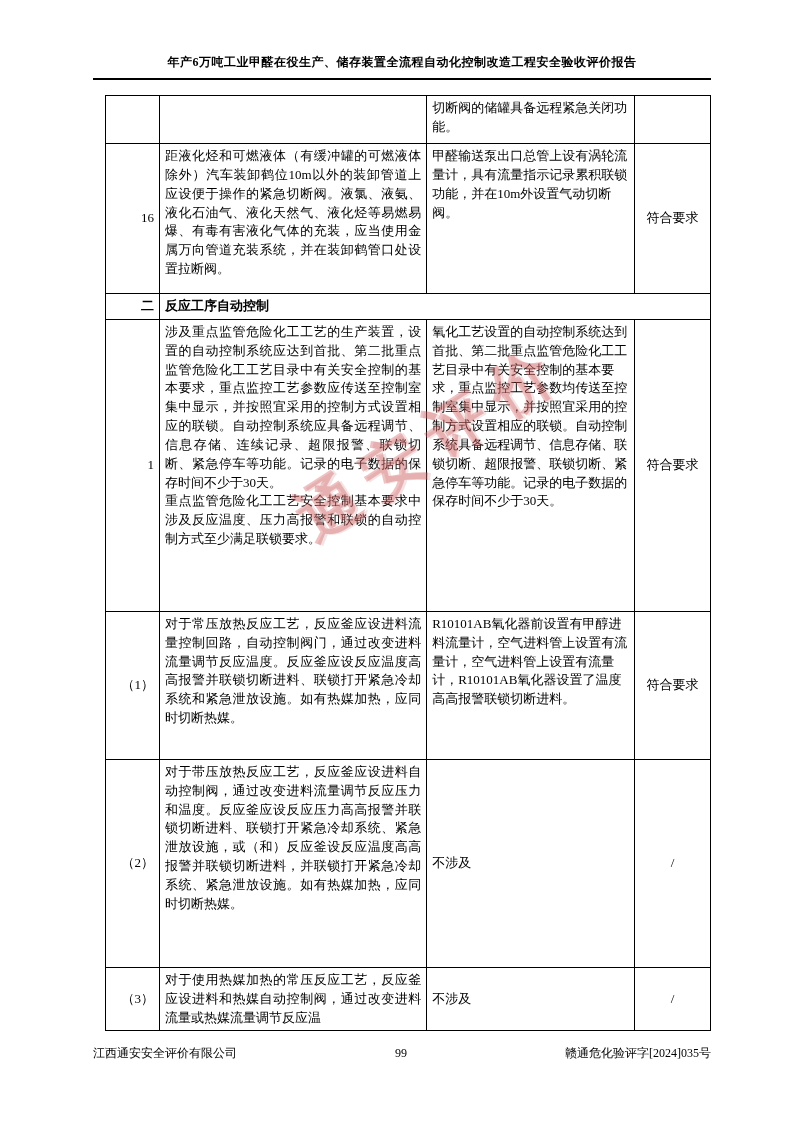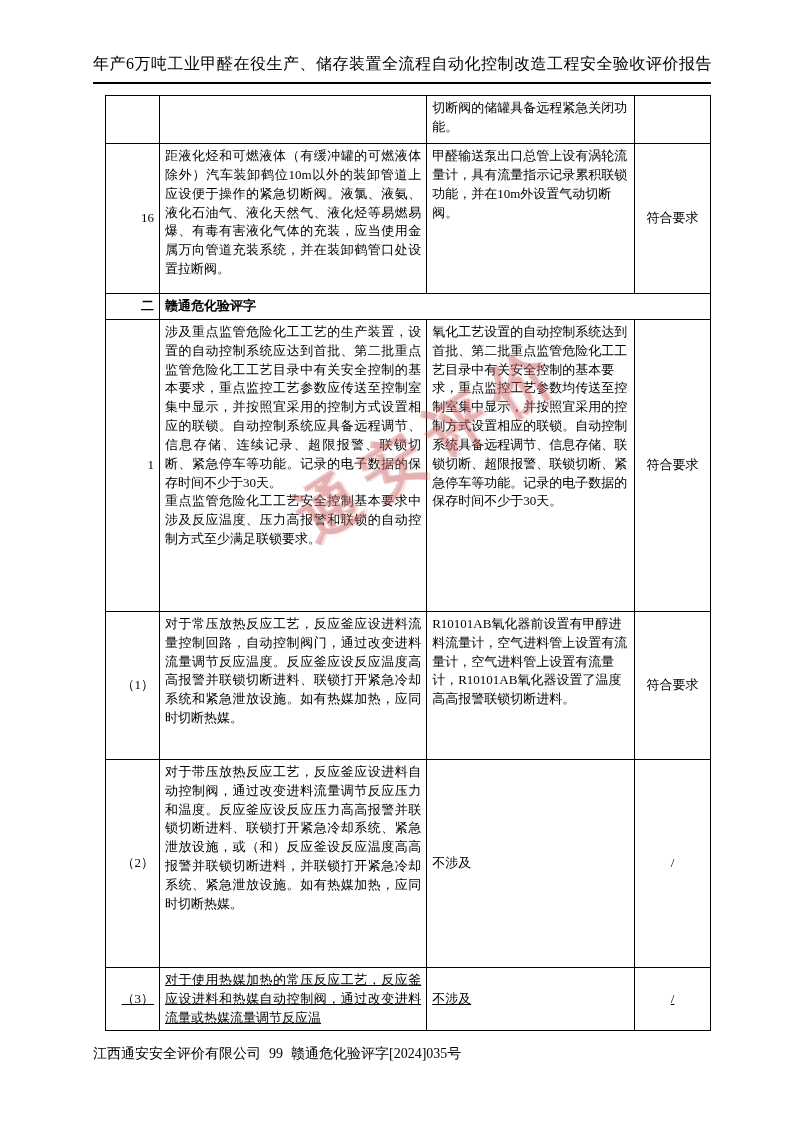--- a/index.html
+++ b/index.html
@@ -14,22 +14,22 @@
   .page { position: absolute; inset: 0; background: #ffffff; }
 
   .doc-header {
     position: absolute;
     top: 54px; left: 93px; width: 618px;
     text-align: center;
     border-bottom: 2px solid #000;
     padding-bottom: 7px;
   }
   .doc-title {
-    font-size: 16px;
-    font-weight: normal;
+    font-size: 12px;
+    font-weight: bold;
     letter-spacing: 0.5px;
     white-space: nowrap;
   }
 
   table.main-table {
     position: absolute;
     top: 95px; left: 105px;
     width: 606px;
     border-collapse: collapse;
     table-layout: fixed;
@@ -50,21 +50,21 @@
   .center { vertical-align: middle; }
   .section-title { font-weight: bold; vertical-align: middle; }
 
   
   tr:nth-child(1) td { height: 48px; }
   tr:nth-child(2) td { height: 150px; margin-top: 16px; }
   tr:nth-child(3) td { height: 24px; }
   tr:nth-child(4) td { height: 292px; }
   tr:nth-child(5) td { height: 148px; }
   tr:nth-child(6) td { height: 208px; }
-  tr:nth-child(7) td { height: 56px; text-decoration: underline; }
+  tr:nth-child(7) td { height: 56px; }
 
   .watermark {
     position: absolute;
     left: 190px; top: 400px;
     width: 480px;
     transform: rotate(-33deg);
     transform-origin: center;
     font-size: 62px;
     font-weight: bold;
     letter-spacing: 14px;
@@ -73,22 +73,23 @@
     pointer-events: none;
     z-index: 5;
     white-space: nowrap;
     text-align: center;
   }
 
   .doc-footer {
     position: absolute;
     top: 1045px; left: 93px; width: 618px;
     display: flex;
+    justify-content: space-between;
     align-items: baseline;
-    font-size: 14px;
+    font-size: 12px;
     gap: 8px;
   }
 </style>
 </head>
 <body>
 
 <div class="page">
 
   <div class="doc-header">
     <div class="doc-title">年产6万吨工业甲醛在役生产、储存装置全流程自动化控制改造工程安全验收评价报告</div>
@@ -103,21 +104,21 @@
           <td class="c-con"></td>
         </tr>
         <tr>
           <td class="c-no">16</td>
           <td class="c-req">距液化烃和可燃液体（有缓冲罐的可燃液体除外）汽车装卸鹤位10m以外的装卸管道上应设便于操作的紧急切断阀。液氯、液氨、液化石油气、液化天然气、液化烃等易燃易爆、有毒有害液化气体的充装，应当使用金属万向管道充装系统，并在装卸鹤管口处设置拉断阀。</td>
           <td class="c-eval">甲醛输送泵出口总管上设有涡轮流量计，具有流量指示记录累积联锁功能，并在10m外设置气动切断阀。</td>
           <td class="c-con">符合要求</td>
         </tr>
         <tr>
           <td class="c-no section-title">二</td>
-          <td class="c-req section-title" colspan="3">赣通危化验评字</td>
+          <td class="c-req section-title" colspan="3">反应工序自动控制</td>
         </tr>
         <tr>
           <td class="c-no">1</td>
           <td class="c-req">涉及重点监管危险化工工艺的生产装置，设置的自动控制系统应达到首批、第二批重点监管危险化工工艺目录中有关安全控制的基本要求，重点监控工艺参数应传送至控制室集中显示，并按照宜采用的控制方式设置相应的联锁。自动控制系统应具备远程调节、信息存储、连续记录、超限报警、联锁切断、紧急停车等功能。记录的电子数据的保存时间不少于30天。
 重点监管危险化工工艺安全控制基本要求中涉及反应温度、压力高报警和联锁的自动控制方式至少满足联锁要求。</td>
           <td class="c-eval">氧化工艺设置的自动控制系统达到首批、第二批重点监管危险化工工艺目录中有关安全控制的基本要求，重点监控工艺参数均传送至控制室集中显示，并按照宜采用的控制方式设置相应的联锁。自动控制系统具备远程调节、信息存储、联锁切断、超限报警、联锁切断、紧急停车等功能。记录的电子数据的保存时间不少于30天。</td>
           <td class="c-con">符合要求</td>
         </tr>
         <tr>
           <td class="c-no">（1）</td>

